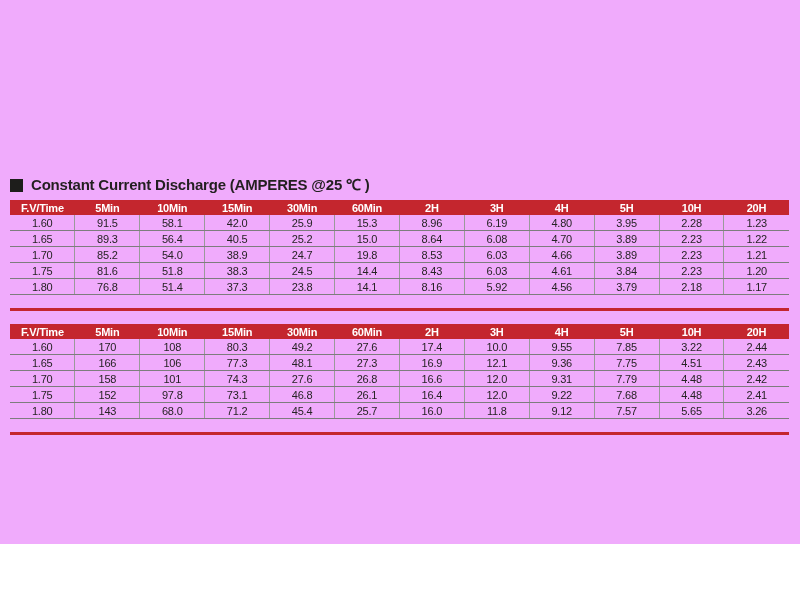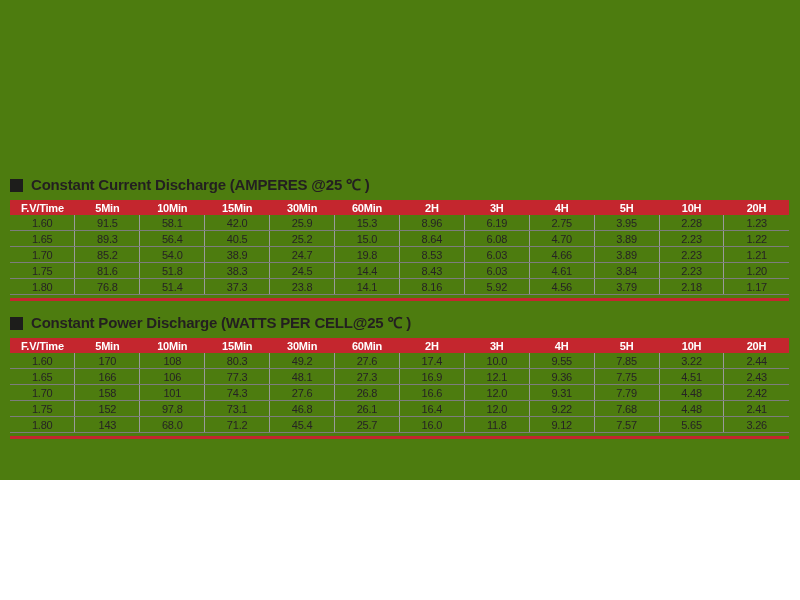--- a/index.html
+++ b/index.html
@@ -3,22 +3,22 @@
 <meta charset="utf-8">
 <style>
   html, body {
     margin: 0;
     padding: 0;
     background: #ffffff;
   }
   .page {
     position: relative;
     width: 800px;
-    height: 480px;
-    background: #4d7c0f;
+    height: 544px;
+    background: #f0abfc;
     overflow: hidden;
     font-family: "Liberation Sans", sans-serif;
     color: #231f20;
   }
   .content {
     padding: 176px 11px 0 10px;
   }
   .section { margin-bottom: 13px; }
   .section-title {
     display: flex;
@@ -33,21 +33,21 @@
   }
   .title-square {
     display: inline-block;
     width: 13px;
     height: 13px;
     background: #1d1d1b;
     flex: 0 0 auto;
   }
   .table-wrap {
     border-bottom: 3px solid #c4262e;
-    padding-bottom: 3px;
+    padding-bottom: 13px;
   }
   table.data-table {
     width: 100%;
     border-collapse: collapse;
     table-layout: fixed;
   }
   table.data-table th {
     background: #c4262e;
     color: #ffffff;
     font-size: 11px;
@@ -101,21 +101,21 @@
             <tbody>
               <tr>
                 <td>1.60</td>
                 <td>91.5</td>
                 <td>58.1</td>
                 <td>42.0</td>
                 <td>25.9</td>
                 <td>15.3</td>
                 <td>8.96</td>
                 <td>6.19</td>
-                <td>2.75</td>
+                <td>4.80</td>
                 <td>3.95</td>
                 <td>2.28</td>
                 <td>1.23</td>
               </tr>
               <tr>
                 <td>1.65</td>
                 <td>89.3</td>
                 <td>56.4</td>
                 <td>40.5</td>
                 <td>25.2</td>
@@ -168,24 +168,20 @@
                 <td>3.79</td>
                 <td>2.18</td>
                 <td>1.17</td>
               </tr>
             </tbody>
           </table>
       </div>
     </div>
 
     <div class="section">
-      <div class="section-title">
-        <span class="title-square"></span>
-        <span>Constant  Power  Discharge  (WATTS PER CELL@25 ℃ )</span>
-      </div>
       <div class="table-wrap">
         <table class="data-table" data-table="1">
             <thead>
               <tr>
                 <th>F.V/Time</th>
                 <th>5Min</th>
                 <th>10Min</th>
                 <th>15Min</th>
                 <th>30Min</th>
                 <th>60Min</th>

